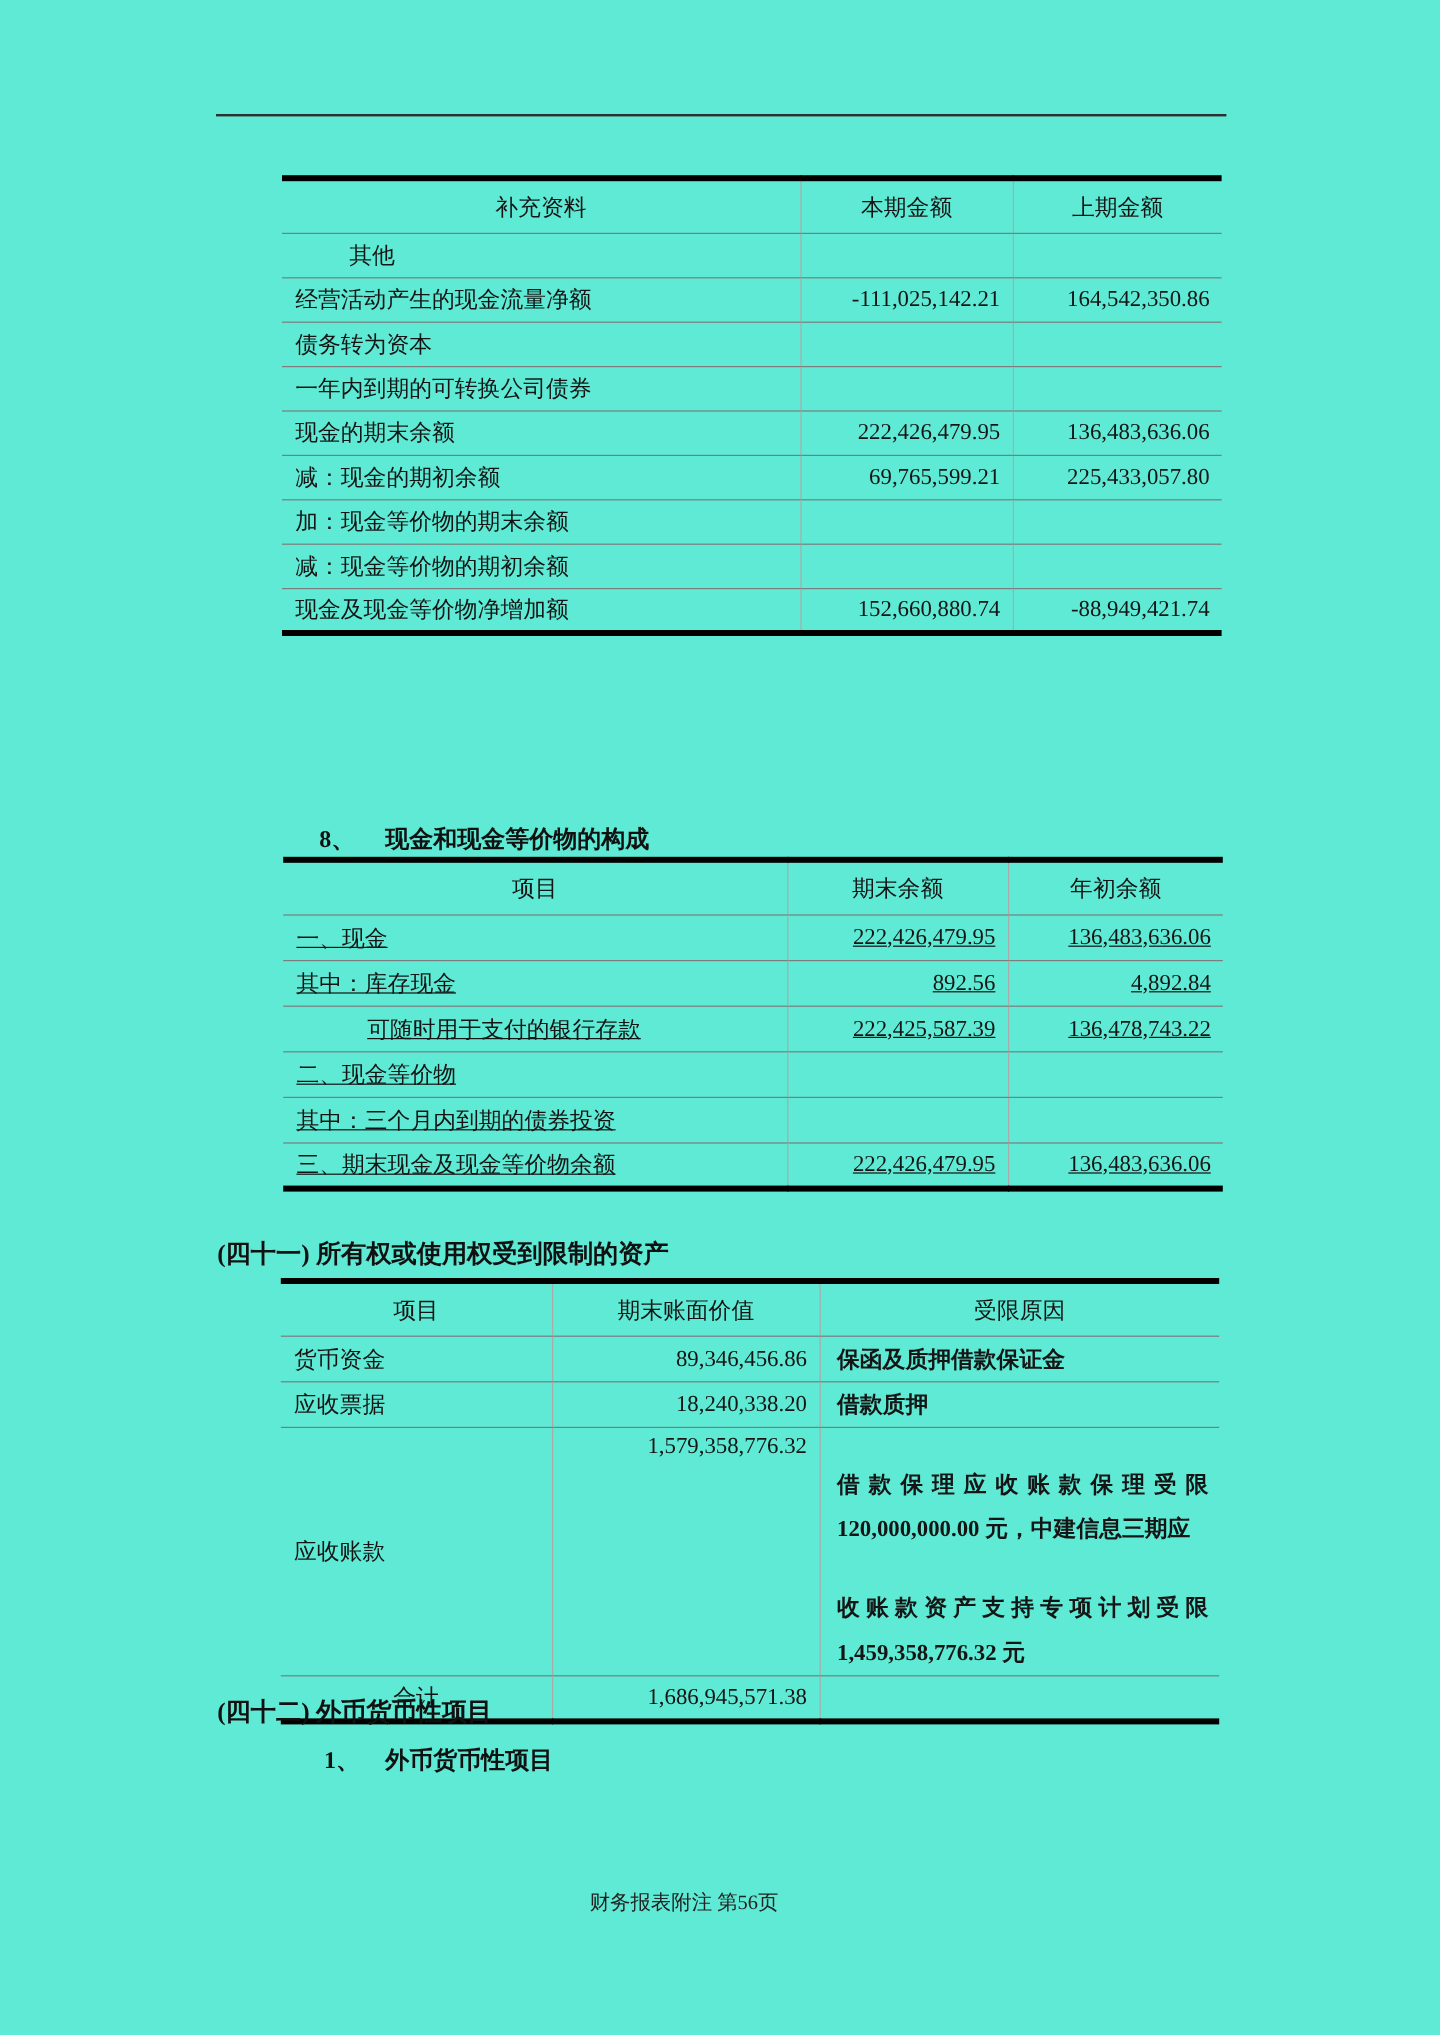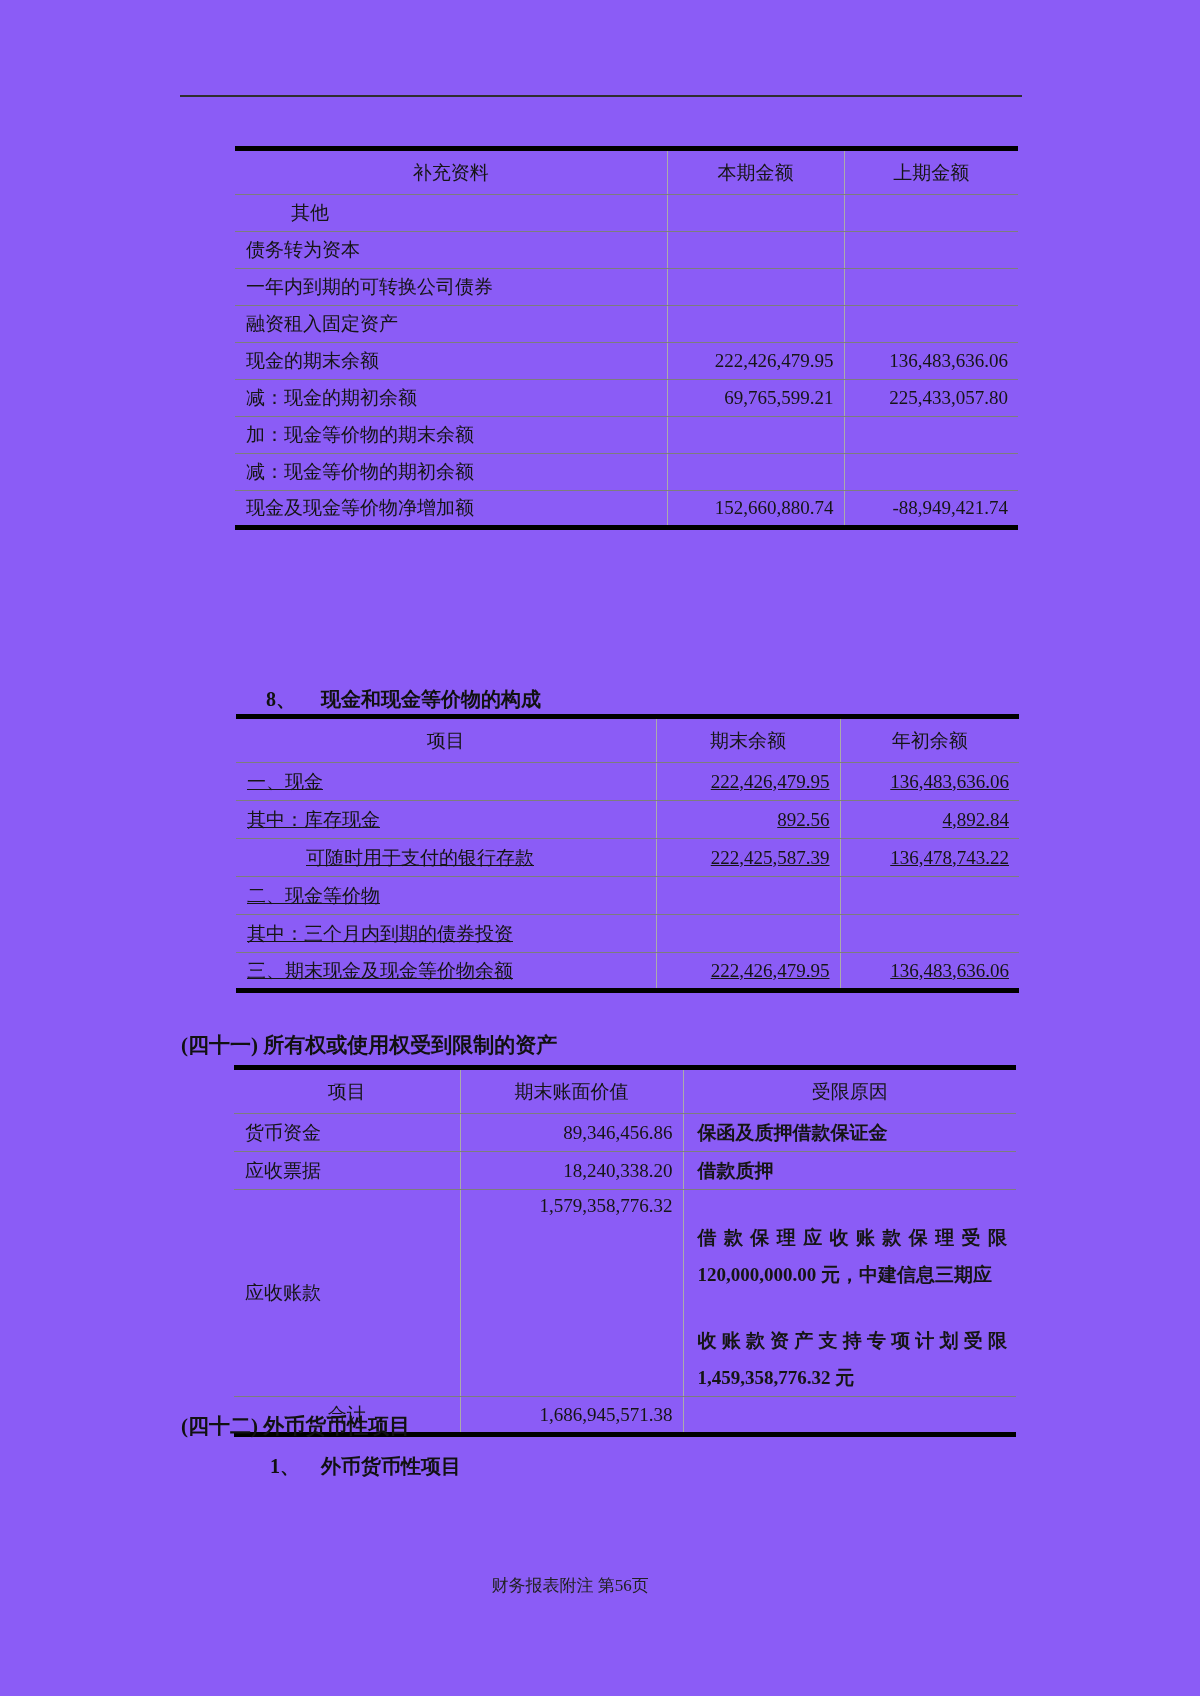--- a/index.html
+++ b/index.html
@@ -1,17 +1,17 @@
 <!DOCTYPE html>
 <html><head>
 <meta charset="utf-8">
 <style>
   html,body { margin:0; padding:0; background:#ffffff; }
   .page {
-    position:relative; width:1200px; height:1696px; background:#8b5cf6;
+    position:relative; width:1200px; height:1696px; background:#5eead4;
     font-family:"Liberation Serif","DejaVu Serif",serif; color:#1c1c1c;
     overflow:hidden;
   }
   .top-rule { position:absolute; left:180px; top:95px; width:842px; height:2px; background:#2f2f2f; }
 
   table.tbl { position:absolute; border-collapse:collapse; table-layout:fixed;
     font-size:19px; color:#151515; }
   table.tbl { border-top:5px solid #000; border-bottom:5px solid #000; }
   .tbl td { padding:0; border-bottom:1px solid #7d7d7d; overflow:hidden; }
   .tbl tr:last-child td { border-bottom:none; }
@@ -68,31 +68,31 @@
       <td class="hc">补充资料</td>
       <td class="hc">本期金额</td>
       <td class="hc">上期金额</td>
     </tr>
     <tr class="r">
       <td class="lbl ind1">其他</td>
       <td class="num"></td>
       <td class="num"></td>
     </tr>
     <tr class="r">
+      <td class="lbl">经营活动产生的现金流量净额</td>
+      <td class="num">-111,025,142.21</td>
+      <td class="num">164,542,350.86</td>
+    </tr>
+    <tr class="r">
       <td class="lbl">债务转为资本</td>
       <td class="num"></td>
       <td class="num"></td>
     </tr>
     <tr class="r">
       <td class="lbl">一年内到期的可转换公司债券</td>
-      <td class="num"></td>
-      <td class="num"></td>
-    </tr>
-    <tr class="r">
-      <td class="lbl">融资租入固定资产</td>
       <td class="num"></td>
       <td class="num"></td>
     </tr>
     <tr class="r">
       <td class="lbl">现金的期末余额</td>
       <td class="num">222,426,479.95</td>
       <td class="num">136,483,636.06</td>
     </tr>
     <tr class="r">
       <td class="lbl">减：现金的期初余额</td>

